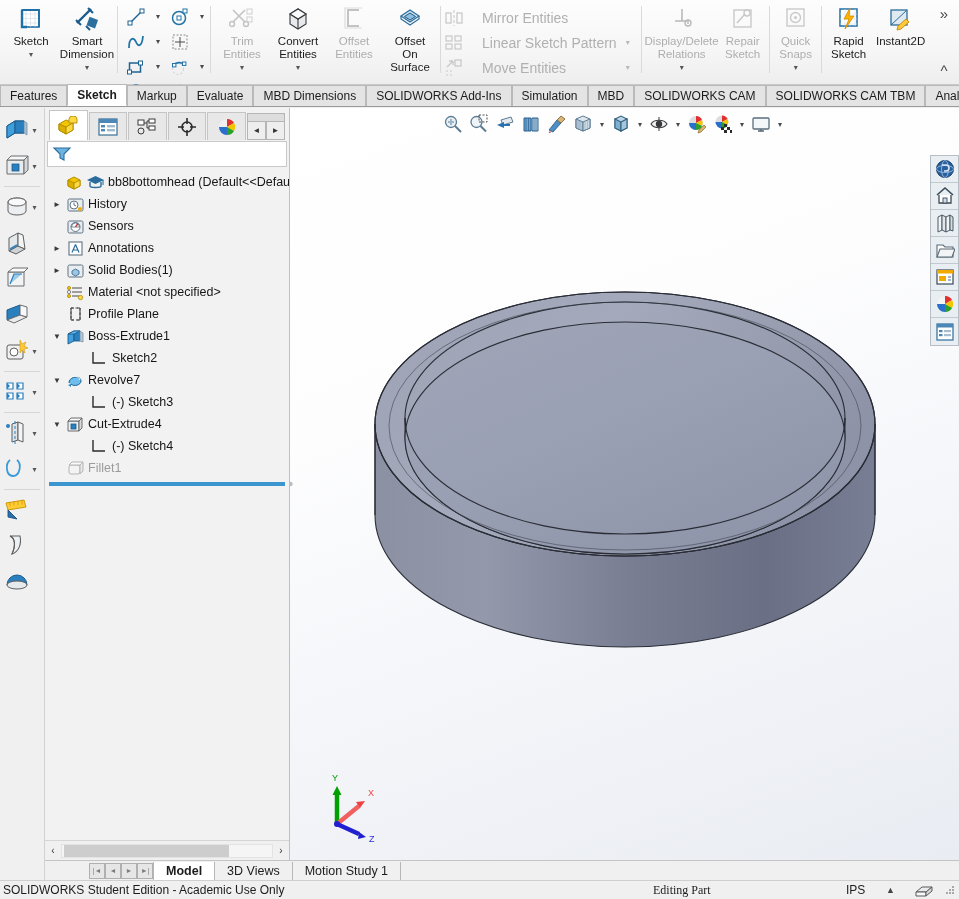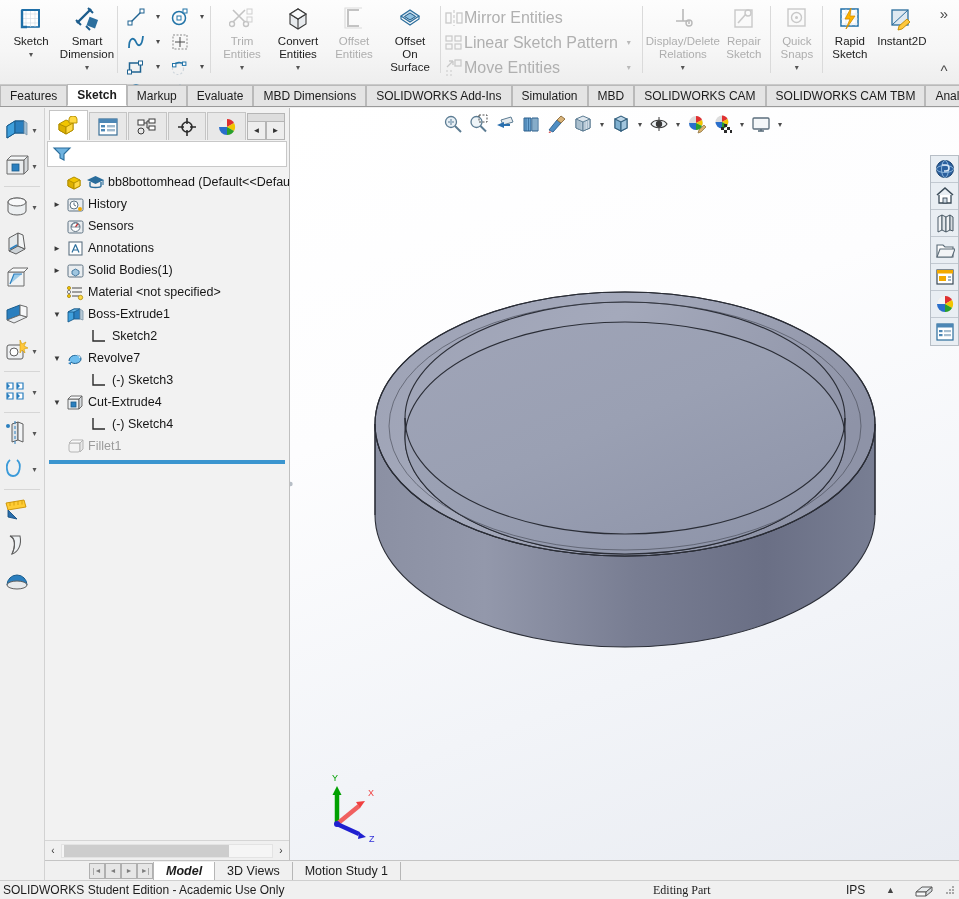--- a/index.html
+++ b/index.html
@@ -38,21 +38,21 @@
   .ico20 { width: 20px; height: 20px; }
 
   
   .minigrid { display: grid; grid-template-columns: repeat(4, auto); grid-auto-rows: 25px; align-items:center; column-gap:1px; }
   .mcell { display:flex; align-items:center; justify-content:center; width: 30px; height: 25px; }
   .mcaret { width: 12px; display:flex; align-items:center; justify-content:center; font-size:8px; color:#4a4a4a;}
 
   
   .stackrows { display:flex; flex-direction:column; justify-content:flex-start; padding-top:3px; }
   .srow { display:flex; align-items:center; height: 25px; }
-  .srow .tx { font-size: 16px; color:#b0b0b0; margin-left:0; white-space:nowrap; }
+  .srow .tx { font-size: 14px; color:#b0b0b0; margin-left:18px; white-space:nowrap; }
   .srow .sc { width:22px; text-align:center; font-size:8px; color:#b9b9b9; }
 
   .ribbon-right { margin-left:auto; display:flex; flex-direction:column; justify-content:space-between;
      align-items:center; width: 26px; padding: 6px 4px 6px 0; }
   .chev { font-size: 15px; color: #4a4a4a; line-height: 1; cursor: default;}
 
   
   .tabbar {
     position: absolute; left: 0; top: 85px; width: 959px; height: 22px;
     background: #c4b5fd; display:flex; align-items: flex-end;
@@ -108,21 +108,21 @@
   .hsthumb { position:absolute; left:2px; top:0; width:165px; height:12px; background:#cdcdcd; }
 
   
   .doctabs { position:absolute; left:45px; top:860px; width:914px; height:20px;
              background:#f0f0f0; display:flex; align-items:center; border-top:1px solid #c4c4c4;}
   .navbtns { display:flex; margin-left:44px; }
   .navb { width:16px; height:16px; border:1px solid #b0b0b0; background:#e6e6e6;
           display:flex; align-items:center; justify-content:center; font-size:7px; color:#7d7d7d;}
   .dtab { height:18px; padding:0 12px; display:flex; align-items:center; font-size:12.5px;
           border-right:1px solid #b6b6b6; cursor:default; color:#1c1c1c;}
-  .dtab.active { font-weight:bold; background:#ffffff; border-left:1px solid #b6b6b6;font-style:italic;}
+  .dtab.active { font-weight:bold; background:#ffffff; border-left:1px solid #b6b6b6;}
 
   
   .statusbar { position:absolute; left:0; top:880px; width:959px; height:19px;
                background:#f0f0f0; border-top:1px solid #cfcfcf;
                display:flex; align-items:center; font-size:12px; color:#1c1c1c; }
   .st-left { padding-left:3px; }
   .st-edit { position:absolute; left:653px;font-family:Liberation Serif, serif; }
   .st-ips  { position:absolute; left:846px; }
   .st-ar   { position:absolute; left:886px; font-size:9px; color:#444;}
   .st-ic   { position:absolute; left:915px; }
@@ -792,20 +792,30 @@
             <circle cx="3" cy="8" r="1.6" fill="#fff" stroke="#4a4a4a" stroke-width="0.7"></circle>
             <circle cx="3" cy="12" r="1.6" fill="#f2c500" stroke="#a07d00" stroke-width="0.7"></circle>
             <circle cx="14.5" cy="13.5" r="2.2" fill="#ffd942" stroke="#a07d00" stroke-width="0.7"></circle>
           </svg>
           </span>
         <span class="tlbl">Material &lt;not specified&gt;</span>
       </div>
 
 
 
+      <div class="tnode" style="padding-left:20px">
+        <span class="ticon">
+          <svg width="19" height="17" viewBox="0 0 19 17">
+            <path d="M5 2 L14 2 L14 14 L5 14 Z" fill="none" stroke="#4a4a4a" stroke-width="1" stroke-dasharray="2.5 2"></path>
+            <path d="M5 2 L5 14 M14 2 L14 14" stroke="#4a4a4a" stroke-width="1.1"></path>
+            <path d="M5 2 h3 M11 2 h3 M5 14 h3 M11 14 h3" stroke="#4a4a4a" stroke-width="1.1"></path>
+          </svg>
+          </span>
+        <span class="tlbl">Profile Plane</span>
+      </div>
 
 
       <div class="tnode">
         <span class="tarrow">▼</span>
         <span class="ticon">
           <svg width="19" height="17" viewBox="0 0 19 17">
             <path d="M2 6 L8 3 L8 13 L2 16 Z" fill="#3fa0dd" stroke="#1a5c8c" stroke-width="0.9"></path>
             <path d="M8 3 L14 3 L14 13 L8 13 Z" fill="#2a7fbf" stroke="#1a5c8c" stroke-width="0.9"></path>
             <path d="M2 6 L8 3 L14 3 L8 6 Z" fill="#6dbdee" stroke="#1a5c8c" stroke-width="0.9"></path>
             <path d="M14 3 L17 5 L17 14 L14 13 Z" fill="#b6c9d6" stroke="#7a93a6" stroke-width="0.8"></path>

